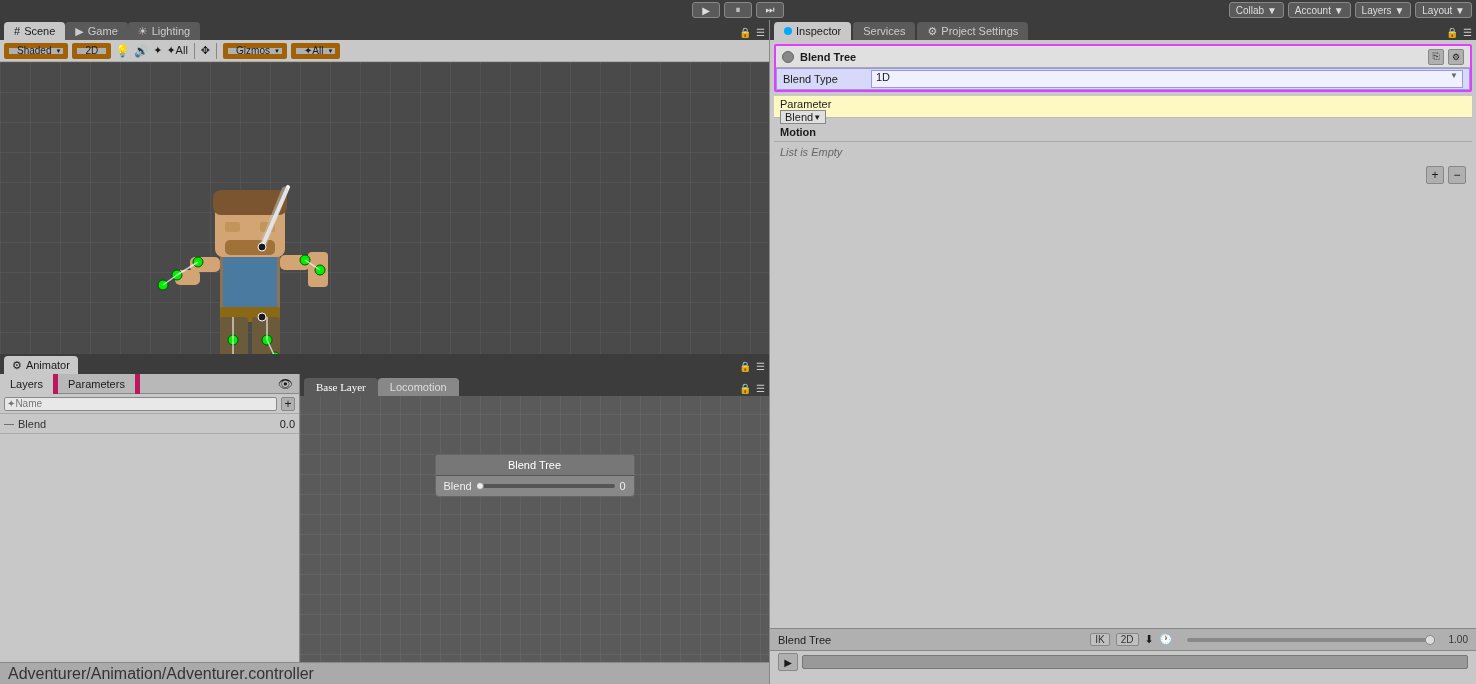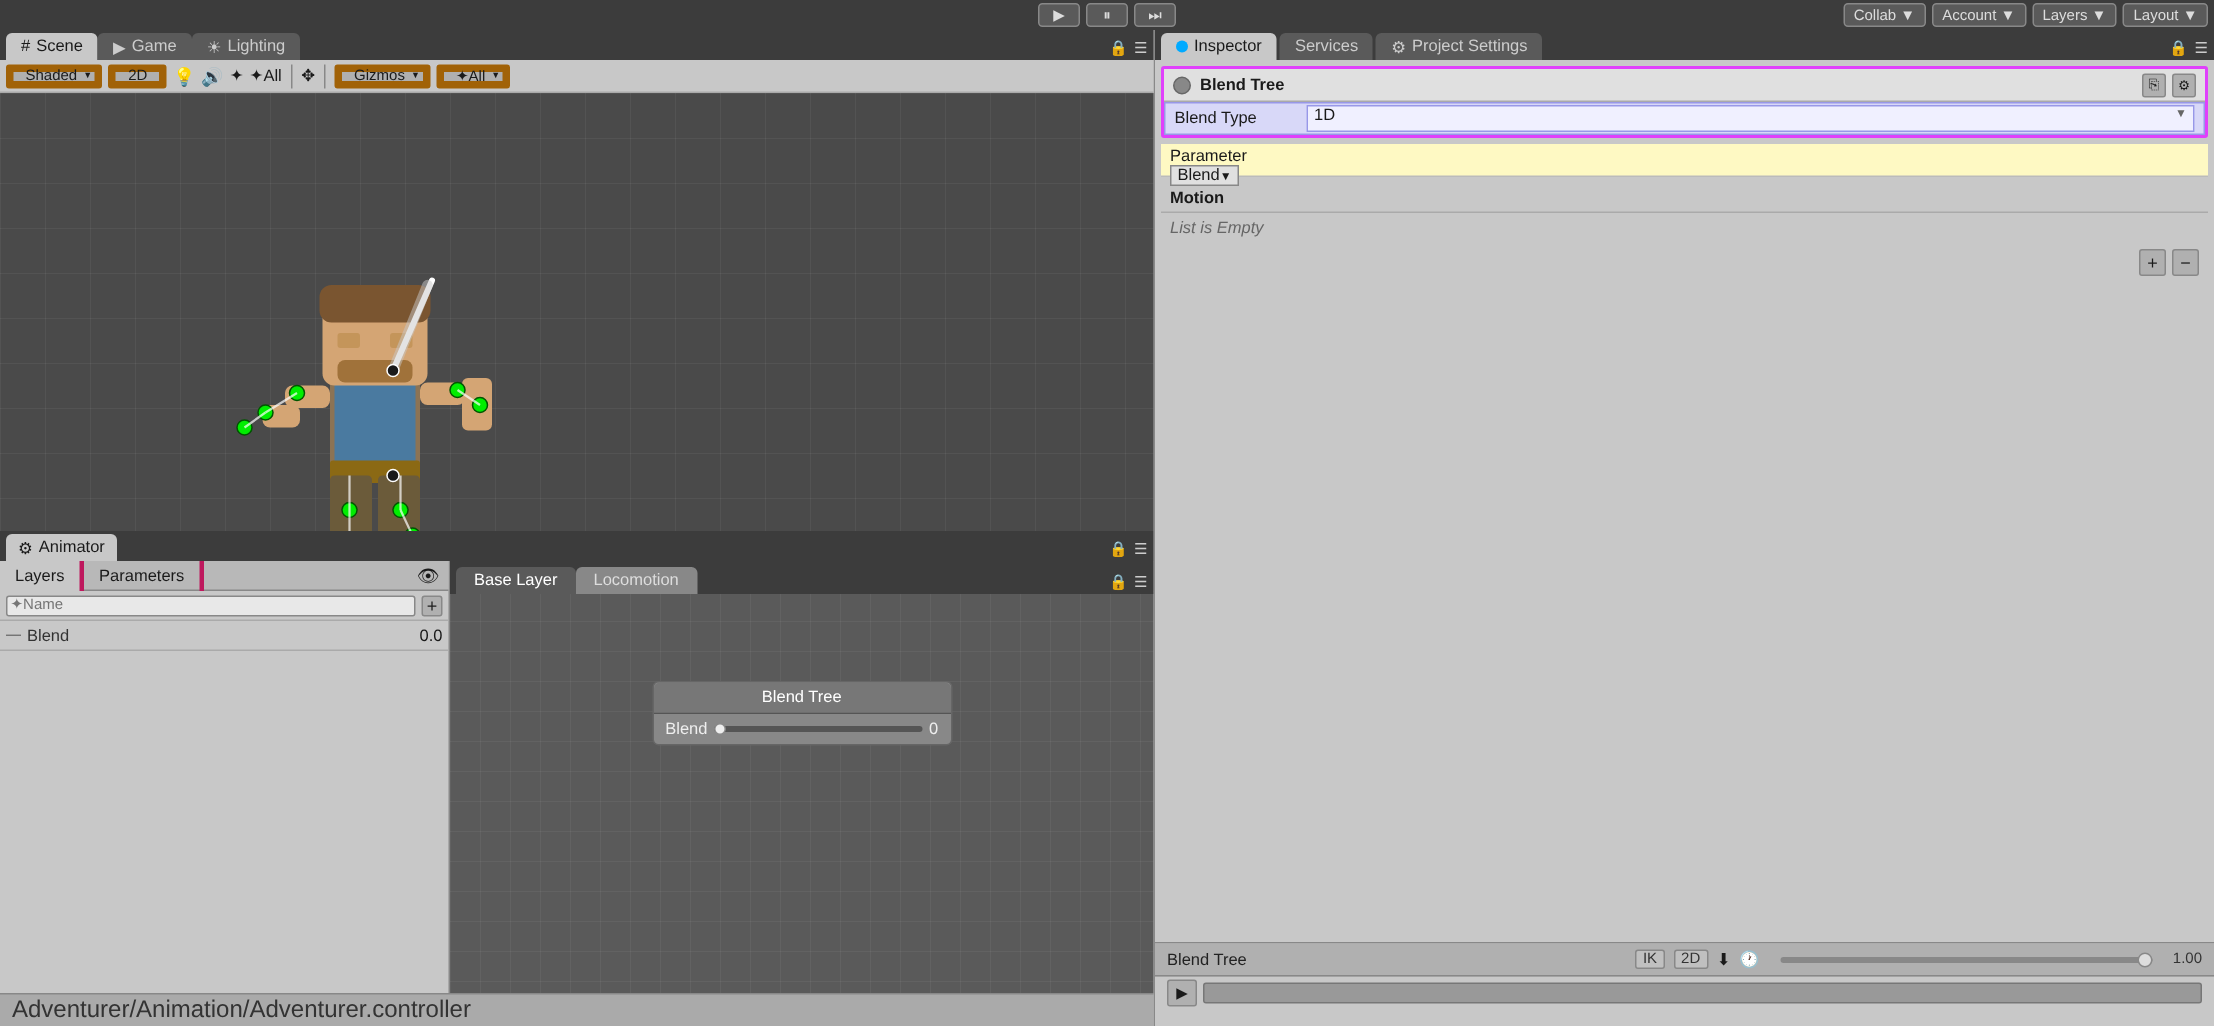--- a/index.html
+++ b/index.html
@@ -194,21 +194,21 @@
       align-items: center;
       border-bottom: 1px solid #888;
     }
     .params-sub-tab {
       padding: 2px 10px;
       font-size: 11px;
       cursor: pointer;
       height: 20px;
       display: flex;
       align-items: center;
-      border-right: 3px solid #be185d;
+      border-right: 5px solid #be185d;
     }
     .params-sub-tab.active { background: #c8c8c8; }
     .params-search {
       height: 20px;
       display: flex;
       align-items: center;
       padding: 2px 4px;
       gap: 4px;
       border-bottom: 1px solid #aaa;
     }
@@ -276,21 +276,21 @@
     }
     .graph-tab {
       padding: 2px 12px;
       border-radius: 4px 4px 0 0;
       font-size: 11px;
       cursor: pointer;
       height: 18px;
       display: flex;
       align-items: center;
     }
-    .graph-tab.active { background: #5a5a5a; color: #fff; }
+    .graph-tab.active { background: #5a5a5a; color: #fff; font-family: Liberation Serif, serif; }
     .graph-tab.inactive { background: #888; color: #ddd; border-radius: 4px 4px 0 0; }
     .graph-icons { margin-left: auto; display: flex; gap: 4px; align-items: center; padding-bottom: 2px; }
 
     
     .blend-tree-node {
       position: absolute;
       top: 80px;
       left: 50%;
       transform: translateX(-50%);
       width: 200px;

